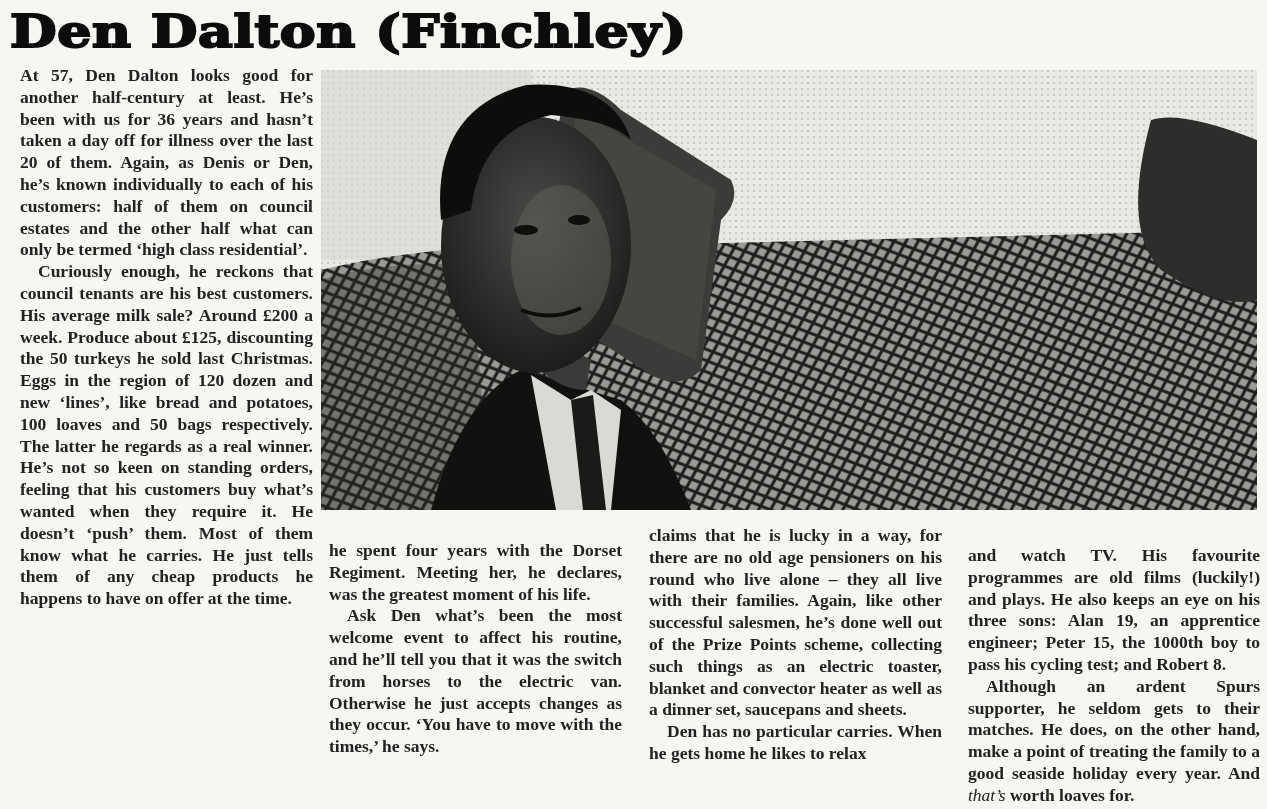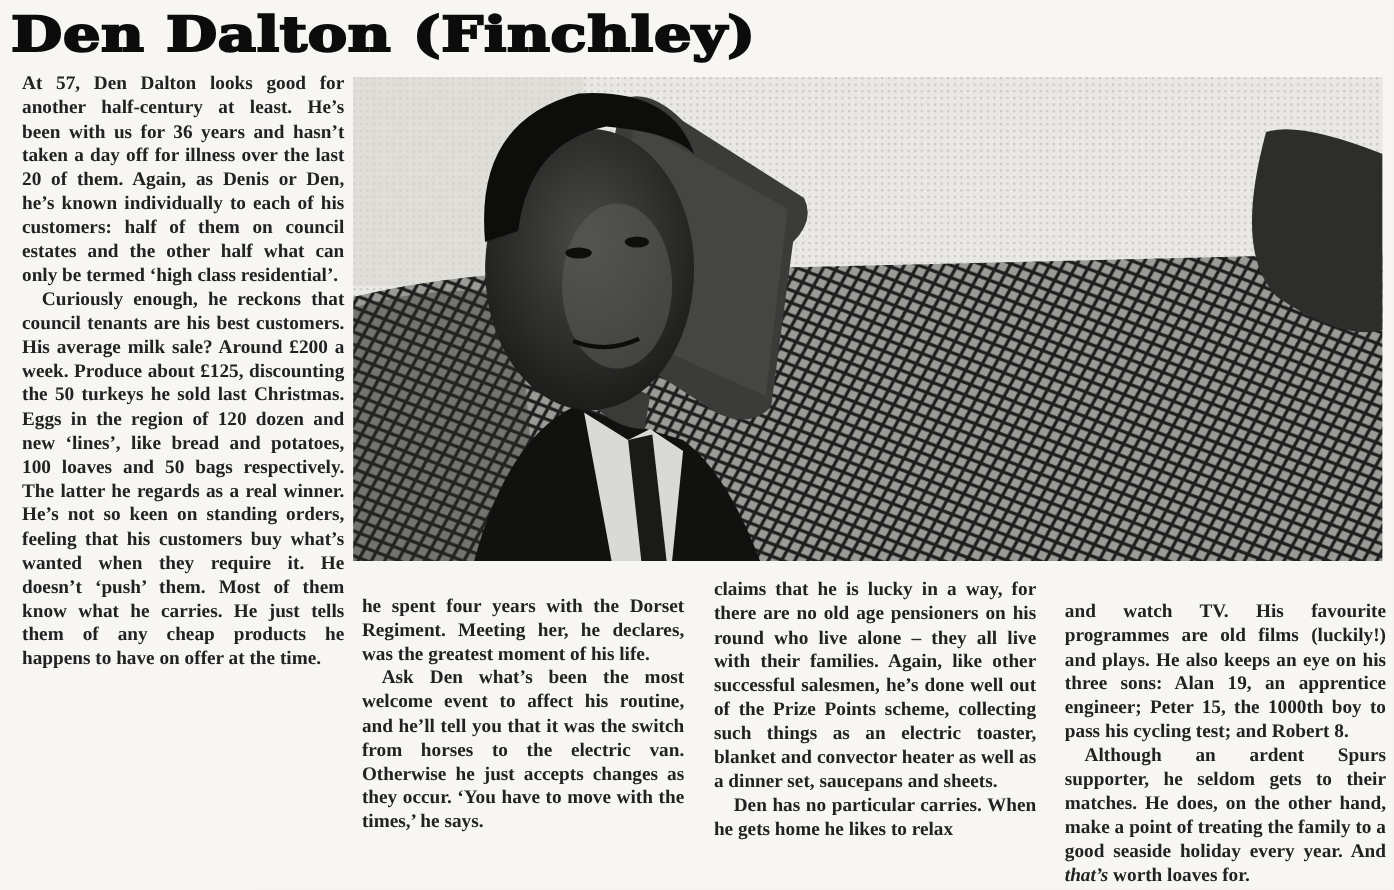--- a/index.html
+++ b/index.html
@@ -26,21 +26,21 @@
   .col p.noindent { text-indent: 0; }
   #col1 { left: 20px; top: 65px; width: 293px; }
   #col2 { left: 329px; top: 540px; width: 293px; }
   #col3 { left: 649px; top: 525px; width: 293px; }
   #col4 { left: 968px; top: 522px; width: 292px; margin-top: 23px; }
   .photo {
     position: absolute; left: 321px; top: 70px; width: 936px; height: 440px;
     overflow: hidden; background: #eeeeea;
   }
   .photo svg { display: block; }
-  em { font-style: italic; font-weight: 700; }
+  em { font-style: italic; font-weight: 400; }
 </style>
 </head>
 <body>
 
 <div class="headline">Den Dalton (Finchley)</div>
 
 <div class="col" id="col1">
   <p class="noindent">At 57, Den Dalton looks good for another half-century at least. He’s been with us for 36 years and hasn’t taken a day off for illness over the last 20 of them. Again, as Denis or Den, he’s known individually to each of his customers: half of them on council estates and the other half what can only be termed ‘high class residential’.</p>
   <p class="indent">Curiously enough, he reckons that council tenants are his best customers. His average milk sale? Around £200 a week. Produce about £125, discounting the 50 turkeys he sold last Christmas. Eggs in the region of 120 dozen and new ‘lines’, like bread and potatoes, 100 loaves and 50 bags respectively. The latter he regards as a real winner. He’s not so keen on standing orders, feeling that his customers buy what’s wanted when they require it. He doesn’t ‘push’ them. Most of them know what he carries. He just tells them of any cheap products he happens to have on offer at the time.</p>
 </div>

